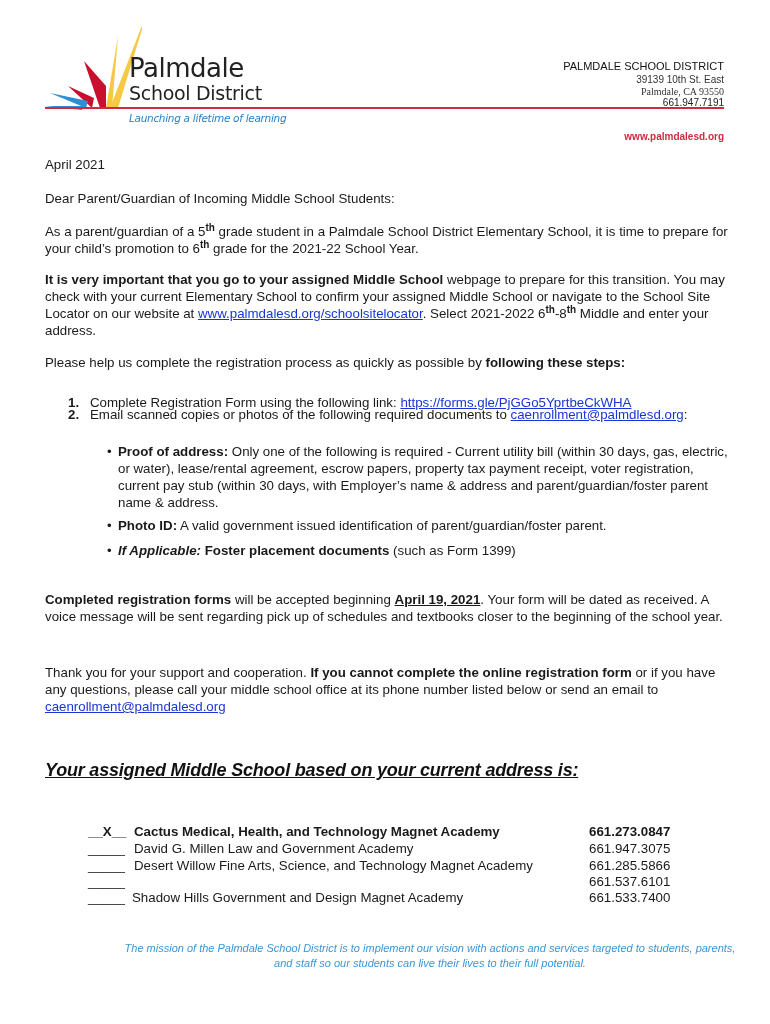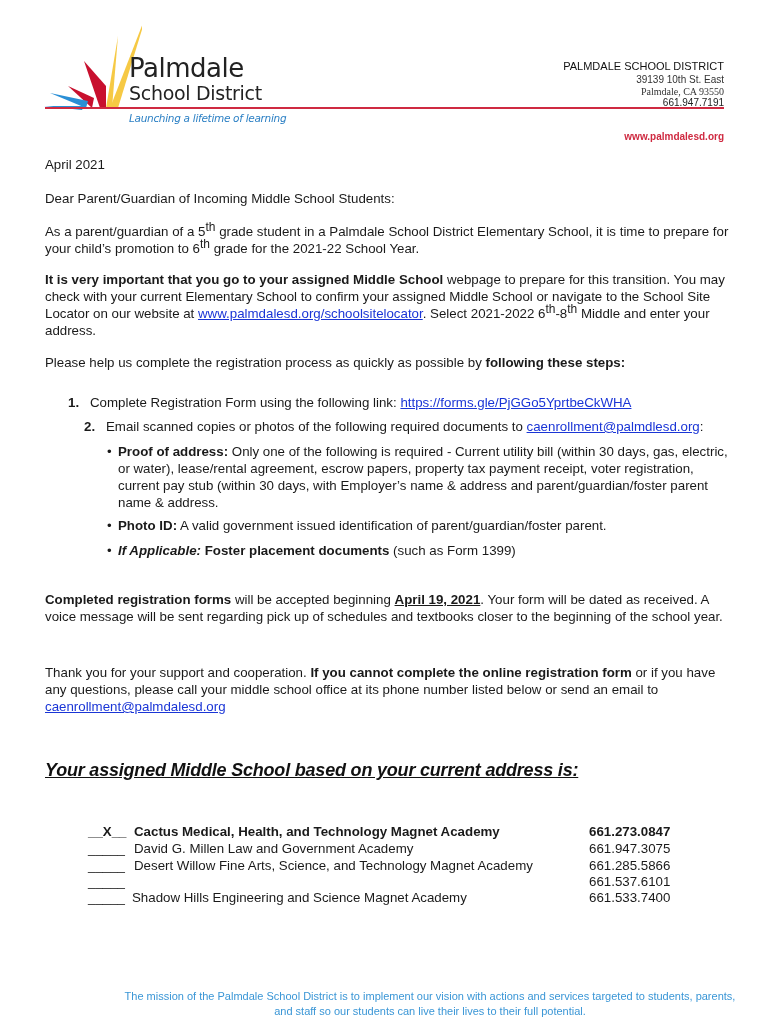--- a/index.html
+++ b/index.html
@@ -13,32 +13,32 @@
     .rule { left: 45px; top: 107px; width: 679px; height: 2px; background: #cf2a41; }
     .hdr { right: 46px; text-align: right; line-height: 1; }
     .hdr-title { top: 61px; font-weight: normal; font-size: 11px; color: #111; }
     .hdr-addr1 { top: 75px; font-size: 10px; color: #333; }
     .hdr-addr2 { top: 87px; font-size: 10px; color: #333; font-family: Liberation Serif, serif; }
     .hdr-phone { top: 98px; font-size: 10px; font-weight: normal; color: #222; }
     .hdr-web { top: 116px; font-size: 10px; font-weight: bold; color: #cf2a41; margin-top: 16px; }
     p.txt { position: absolute; left: 45px; width: 690px; margin: 0; line-height: 17px; font-size: 13.3px; }
     a.lnk { color: #1a35d6; text-decoration: underline; }
     b { font-weight: bold; }
-    sup { font-size: 12px; line-height: 0; vertical-align: super; }
+    sup { font-size: 10px; line-height: 0; vertical-align: super; font-weight: bold; }
     .step { position: absolute; left: 68px; width: 670px; line-height: 17px; }
     .step .num { display: inline-block; width: 22px; font-weight: bold; }
     .bullet { position: absolute; left: 118px; width: 612px; line-height: 17px; }
     .bullet .dot { position: absolute; left: -11px; top: 0; }
     .assign-heading { left: 45px; top: 760px; font-size: 18px; font-weight: bold; font-style: italic; text-decoration: underline; color: #111; letter-spacing: -0.2px; }
     .school-row { position: absolute; left: 88px; width: 600px; height: 16px; line-height: 16px; font-size: 13.3px; margin-top: 26px; }
     .school-row .mark { position: absolute; left: 0; }
     .school-row .name { position: absolute; left: 46px; }
     .school-row .phone { position: absolute; left: 501px; }
     .school-row.sel { font-weight: bold; }
-    .mission { left: 120px; top: 941px; width: 620px; text-align: center; font-size: 11px; line-height: 15px; color: #3a96d6; margin-top: 48px; }
+    .mission { left: 120px; top: 941px; width: 620px; text-align: center; font-style: italic; font-size: 11px; line-height: 15px; color: #3a96d6; }
   </style>
 </head>
 <body>
 
 <div class="abs logo">
   <svg width="100" height="105" viewBox="0 0 100 105" style="position:absolute;left:0;top:0;">
 
     <polygon points="68,100 106,2 76,100" fill="#f6c944"></polygon>
     <polygon points="64,100 76,28 70,100" fill="#f6c944"></polygon>
 
@@ -65,21 +65,21 @@
 
 <p class="txt" style="top:223px;"><span>As a parent/guardian of a 5</span><sup>th</sup><span> grade student in a Palmdale School District Elementary School, it is time to prepare for your child’s promotion to 6</span><sup>th</sup><span> grade for the 2021-22 School Year.</span></p>
 
 <p class="txt" style="top:271px;"><b>It is very important that you go to your assigned Middle School</b><span> webpage to prepare for this transition. You may check with your current Elementary School to confirm your assigned Middle School or navigate to the School Site Locator on our website at </span><a class="lnk">www.palmdalesd.org/schoolsitelocator</a><span>.  Select 2021-2022 6</span><sup>th</sup><span>-8</span><sup>th</sup><span> Middle and enter your address.</span></p>
 
 <p class="txt" style="top:354px;"><span>Please help us complete the registration process as quickly as possible by </span><b>following these steps:</b></p>
 
 <div class="step" style="top:394px;">
   <span class="num">1.</span><span>Complete Registration Form using the following link: </span><a class="lnk">https://forms.gle/PjGGo5YprtbeCkWHA</a>
 </div>
-<div class="step" style="top:418px;margin-left:16px;">
+<div class="step" style="top:406px;">
   <span class="num">2.</span><span>Email scanned copies or photos of the following required documents to </span><a class="lnk">caenrollment@palmdlesd.org</a><span>:</span>
 </div>
 
 <div class="bullet" style="top:443px;">
   <span class="dot">•</span><b>Proof of address:</b><span> Only one of the following is required - Current utility bill (within 30 days, gas, electric, or water), lease/rental agreement, escrow papers, property tax payment receipt, voter registration, current pay stub (within 30 days, with Employer’s name &amp; address and parent/guardian/foster parent name &amp; address.</span>
 </div>
 <div class="bullet" style="top:517px;">
   <span class="dot">•</span><b>Photo ID:</b><span> A valid government issued identification of parent/guardian/foster parent.</span>
 </div>
 <div class="bullet" style="top:542px;">
@@ -106,17 +106,17 @@
   <span class="mark">_____</span>
   <span class="name">Desert Willow Fine Arts, Science, and Technology Magnet Academy</span>
   <span class="phone">661.285.5866</span>
 </div>
 <div class="school-row" style="top:848px;">
   <span class="mark">_____</span>
   <span class="phone">661.537.6101</span>
 </div>
 <div class="school-row" style="top:864px;">
   <span class="mark">_____</span>
-  <span class="name" style="left:44px;">Shadow Hills Engineering and Science Magnet Academy</span>
+  <span class="name" style="left:44px;">Shadow Hills Government and Design Magnet Academy</span>
   <span class="phone">661.533.7400</span>
 </div>
 
 <div class="abs mission">The mission of the Palmdale School District is to implement our vision with actions and services targeted to students, parents, and staff so our students can live their lives to their full potential.</div>
 
 </body></html>

